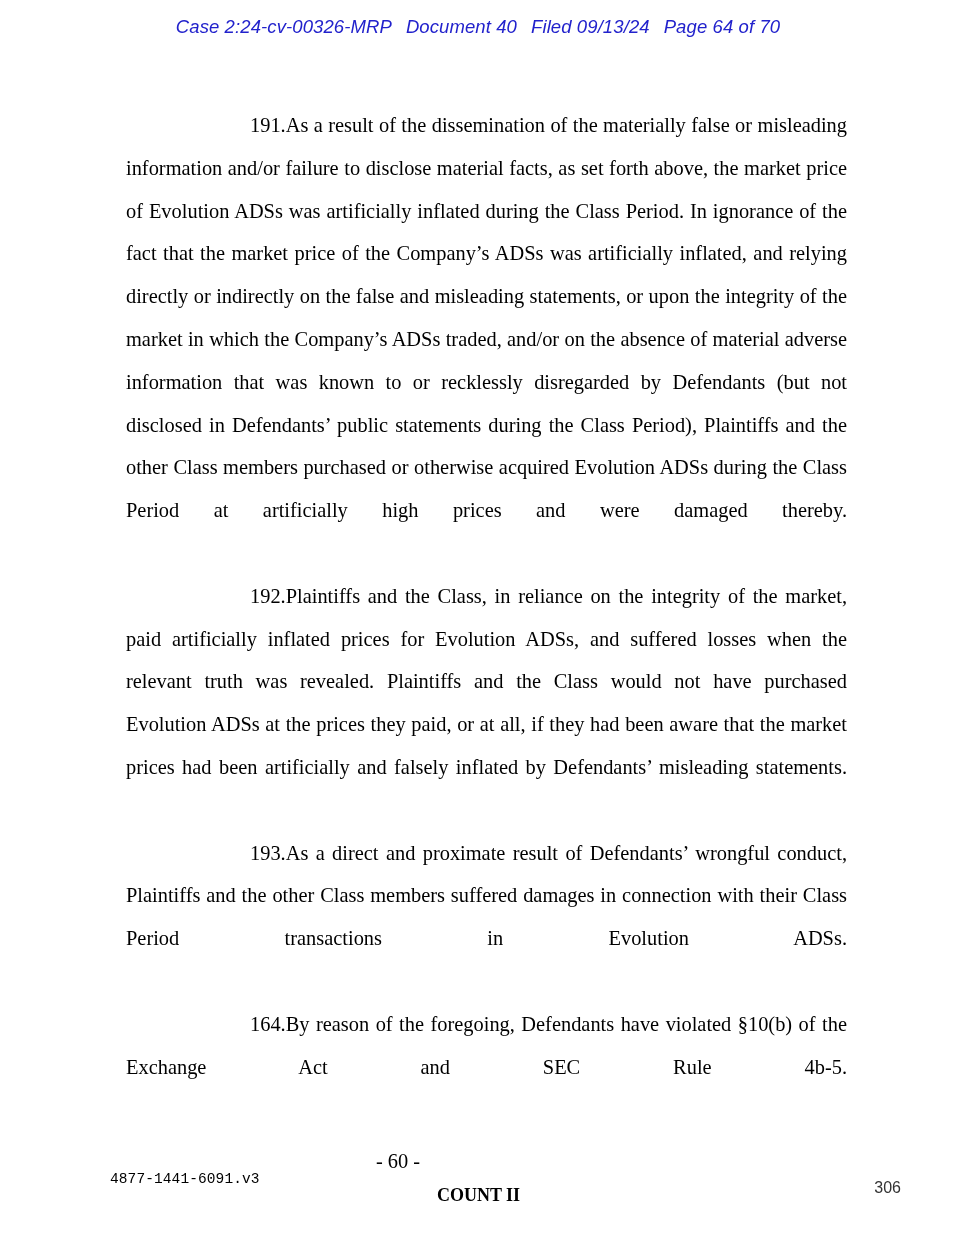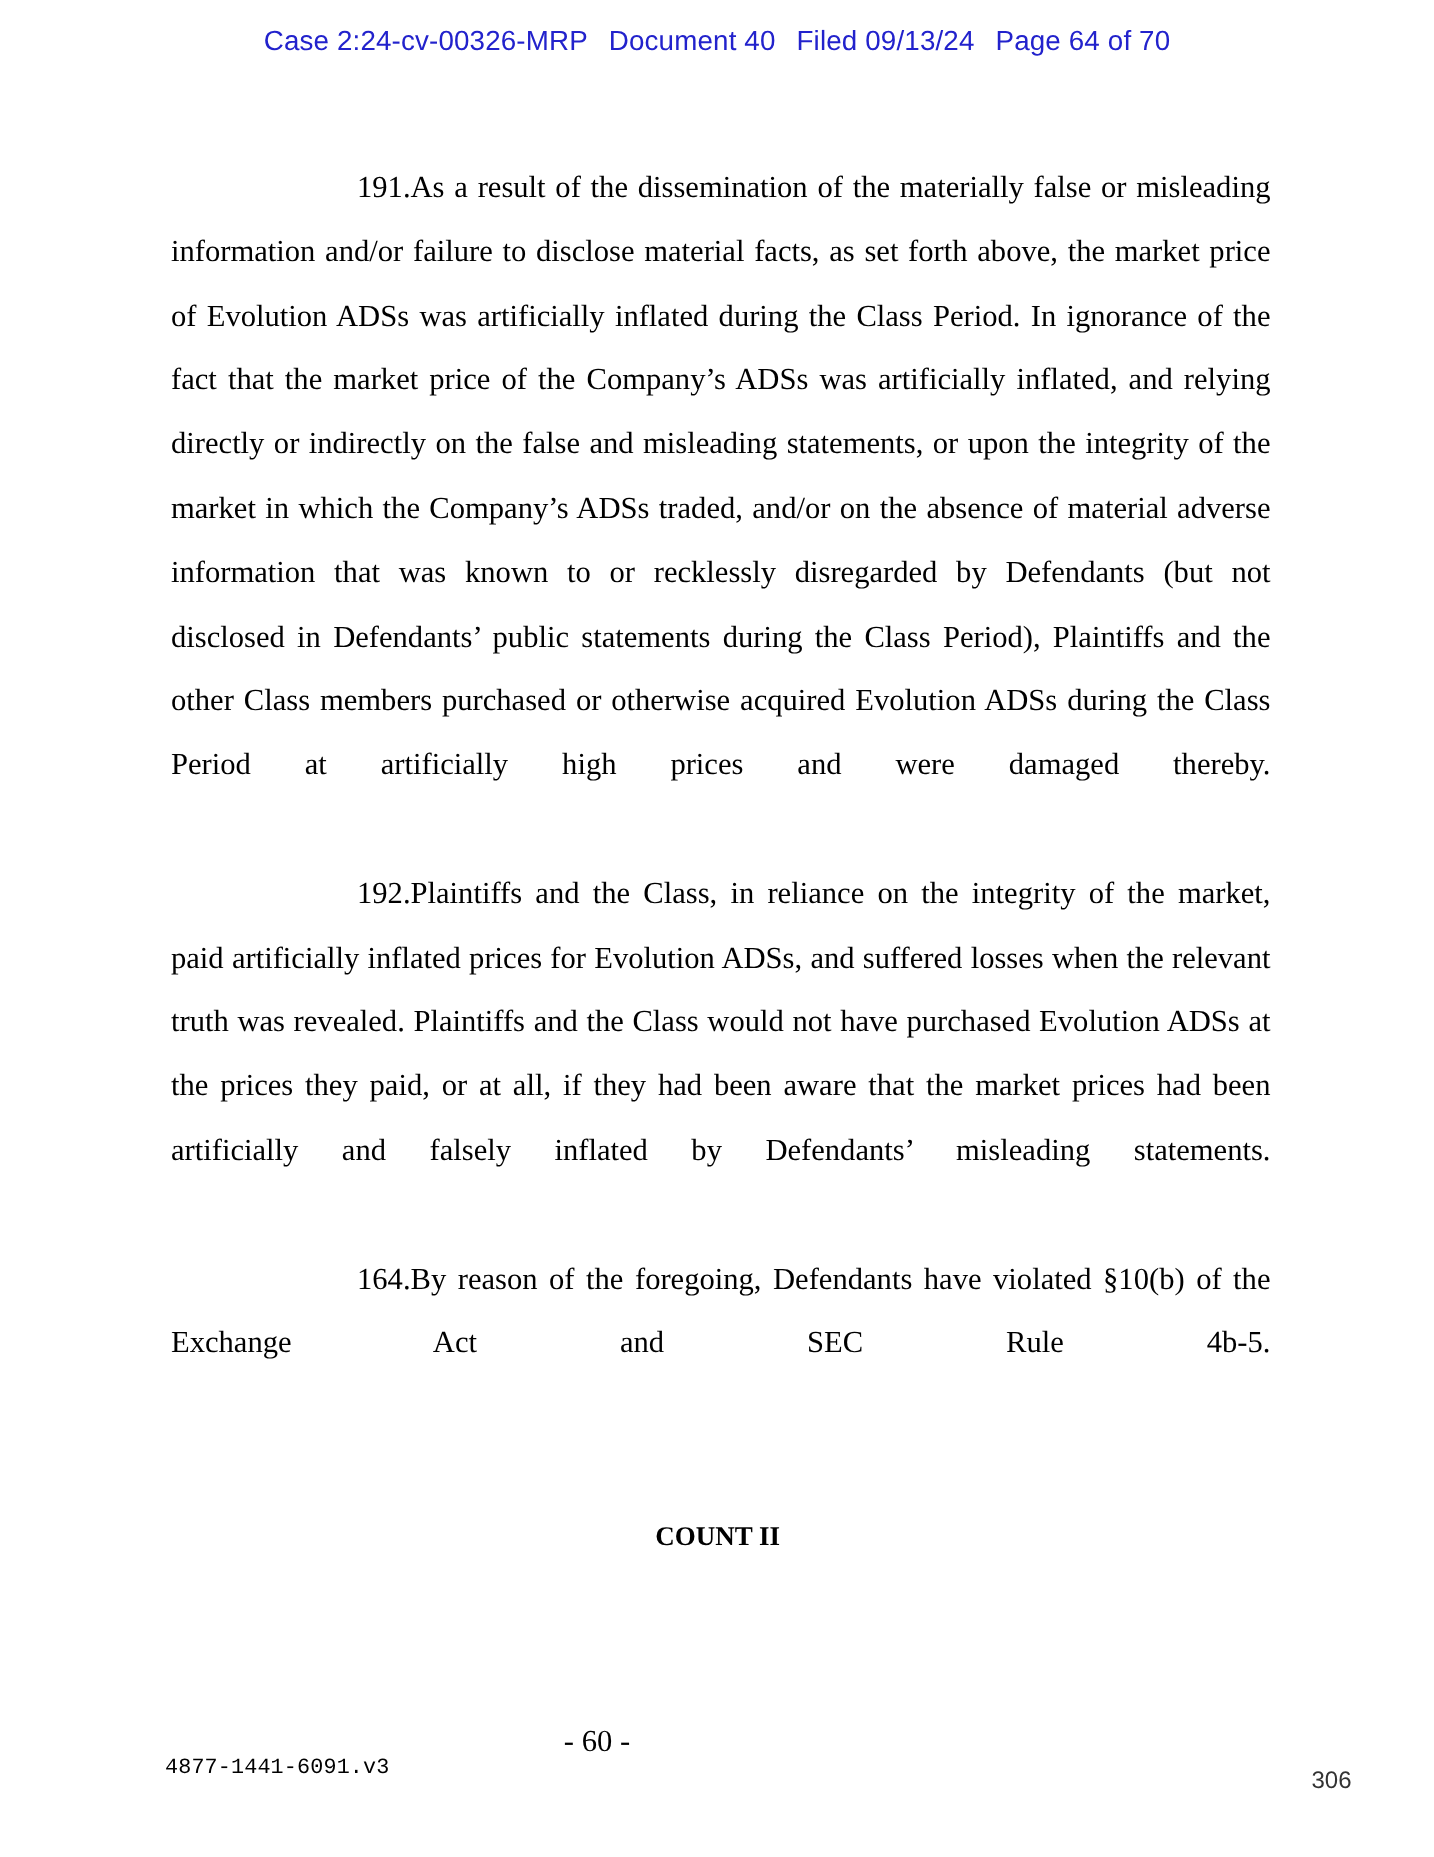--- a/index.html
+++ b/index.html
@@ -21,34 +21,35 @@
     position: absolute;
     top: 16px;
     left: 0;
     width: 956px;
     text-align: center;
     font-family: "Liberation Sans", "DejaVu Sans", sans-serif;
     font-size: 18.5px;
     letter-spacing: 0.1px;
     color: #2222cc;
     white-space: nowrap;
+    font-style: italic;
   }
   .ecf-header .seg { display: inline; }
   .ecf-gap { display: inline-block; width: 14px; }
 
   
   .page-body {
     position: absolute;
     top: 104px;
     left: 110px;
     width: 737px;
   }
 
   p.para {
-    margin: 0 0 0 4px;
+    margin: 0 0 0 16px;
     font-size: 20.4px;
     line-height: 42.8px;
     text-align: justify;
     text-justify: inter-word;
     text-indent: 62px;
     hyphens: none;
     word-spacing: 0.2px;
   }
   
   p.para::after {
@@ -104,20 +105,21 @@
 <div class="ecf-header" style="color: rgb(34, 34, 204);">
   <span class="seg">Case 2:24-cv-00326-MRP</span><span class="ecf-gap"></span><span class="seg">Document 40</span><span class="ecf-gap"></span><span class="seg">Filed 09/13/24</span><span class="ecf-gap"></span><span class="seg">Page 64 of 70</span>
 </div>
 
 <div class="page-body">
 
   <p class="para"><span class="num">191.</span><span>As a result of the dissemination of the materially false or misleading information and/or failure to disclose material facts, as set forth above, the market price of Evolution ADSs was artificially inflated during the Class Period.  In ignorance of the fact that the market price of the Company’s ADSs was artificially inflated, and relying directly or indirectly on the false and misleading statements, or upon the integrity of the market in which the Company’s ADSs traded, and/or on the absence of material adverse information that was known to or recklessly disregarded by Defendants (but not disclosed in Defendants’ public statements during the Class Period), Plaintiffs and the other Class members purchased or otherwise acquired Evolution ADSs during the Class Period at artificially high prices and were damaged thereby.</span></p>
 
   <p class="para"><span class="num">192.</span><span>Plaintiffs and the Class, in reliance on the integrity of the market, paid artificially inflated prices for Evolution ADSs, and suffered losses when the relevant truth was revealed. Plaintiffs and the Class would not have purchased Evolution ADSs at the prices they paid, or at all, if they had been aware that the market prices had been artificially and falsely inflated by Defendants’ misleading statements.</span></p>
 
+  <p class="para"><span class="num">193.</span><span>As a direct and proximate result of Defendants’ wrongful conduct, Plaintiffs and the other Class members suffered damages in connection with their Class Period transactions in Evolution ADSs.</span></p>
 
   <p class="para"><span class="num">164.</span><span>By reason of the foregoing, Defendants have violated §10(b) of the Exchange Act and SEC Rule 4b-5.</span></p>
 
   <div class="spacer-line"></div>
 
   <h2 class="count-heading">COUNT II</h2>
 
   <div class="spacer-line"></div>
 
 </div>

